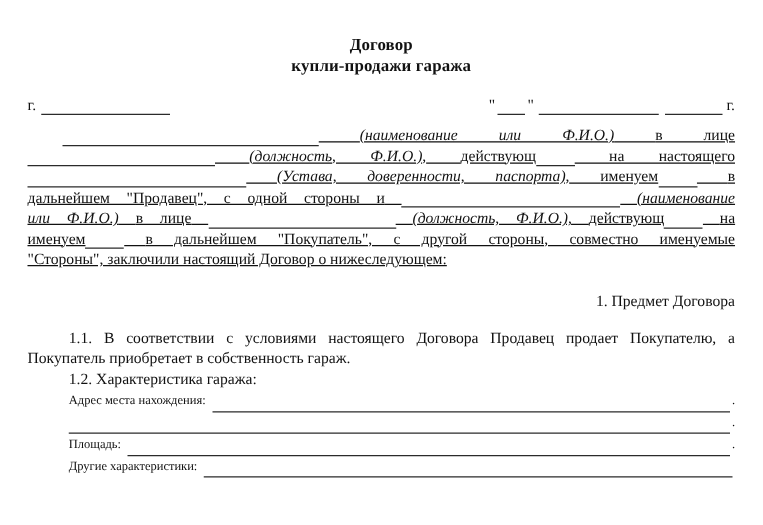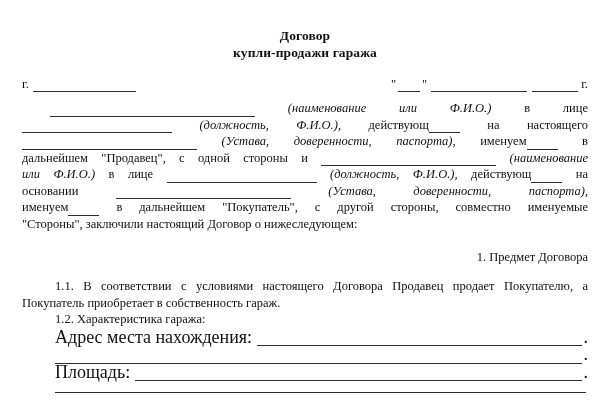--- a/index.html
+++ b/index.html
@@ -86,20 +86,21 @@
   .rule.inline-l  { width: 175px; }
   .rule.inline-xl { width: 205px; }
   .rule.blank-s   { width: 31px; }
 
   
   .ln {
     display: block;
     text-align: justify;
     text-align-last: justify;
     white-space: normal;
+    text-decoration: underline;
   }
   .ln.last {
     text-align-last: left;
   }
 
   
   .section-heading {
     text-align: right;
     font-size: 12.5px;
     line-height: 16px;
@@ -112,21 +113,21 @@
     font-size: 12.5px;
     line-height: 16.5px;
     text-align: justify;
     text-indent: 33px;
   }
   .clause.tight { margin-top: 0; }
 
   
   .char-list {
     margin-top: 1px;
-    font-size: 18px;
+    font-size: 10px;
     line-height: 17.5px;
     padding-left: 33px;
   }
   .char-row {
     display: flex;
     align-items: flex-end;
     white-space: nowrap;
   }
   .char-row .c-label { margin-right: 5px; }
   .char-row .c-rule {
@@ -191,25 +192,20 @@
 
     <span class="ln">
       <span class="it">или Ф.И.О.)</span>
       <span>в лице</span>
       <span class="rule inline-m"></span>
       <span class="it">(должность, Ф.И.О.),</span>
       <span>действующ</span><span class="rule blank-s"></span>
       <span>на</span>
     </span>
 
-    <span class="ln">
-      <span>основании</span>
-      <span class="rule inline-l"></span>
-      <span class="it">(Устава, доверенности, паспорта),</span>
-    </span>
 
     <span class="ln">
       <span>именуем</span><span class="rule blank-s"></span>
       <span>в дальнейшем "Покупатель", с другой стороны, совместно именуемые</span>
     </span>
 
     <span class="ln last">"Стороны", заключили настоящий Договор о нижеследующем:</span>
   </div>
 
   <div class="section-heading">1. Предмет Договора</div>
@@ -230,19 +226,20 @@
       <span class="c-dot">.</span>
     </div>
 
     <div class="char-row">
       <span class="c-label">Площадь:</span>
       <span class="c-rule"></span>
       <span class="c-dot">.</span>
     </div>
 
     <div class="char-row">
+      <span class="c-label">Другие характеристики:</span>
       <span class="c-rule"></span>
       <span class="c-dot"></span>
     </div>
 
   </div>
 
 </div>
 
 </body></html>

